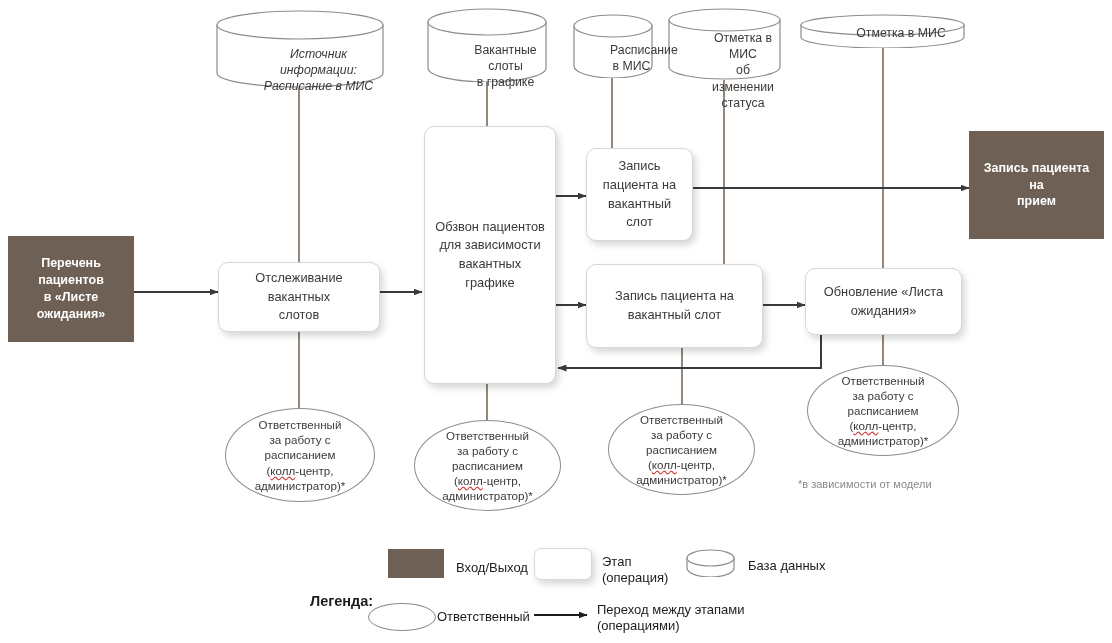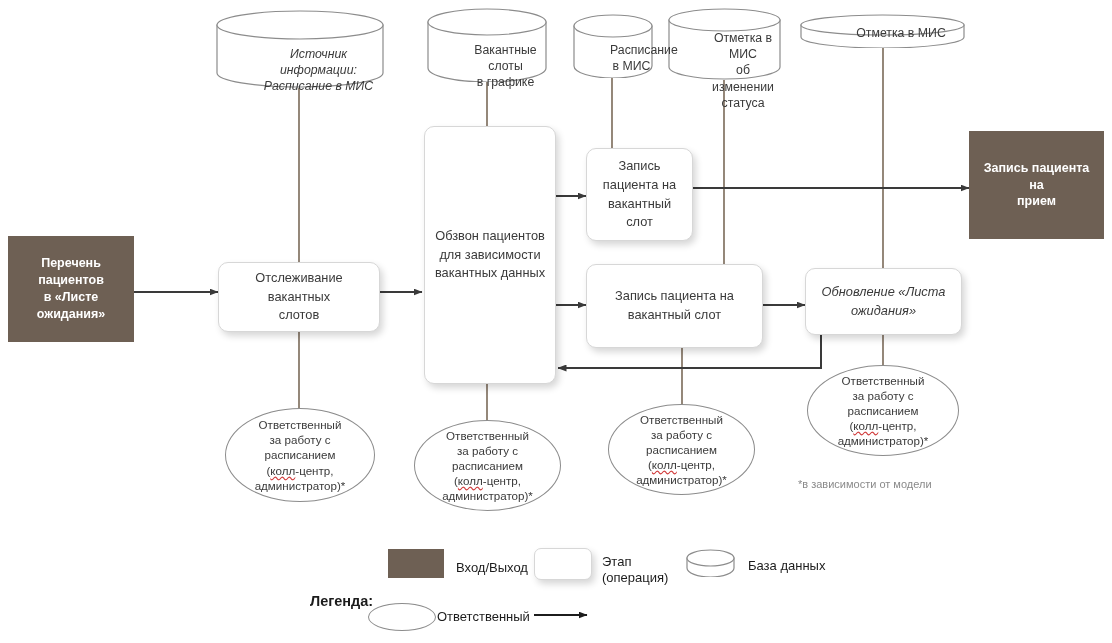--- a/index.html
+++ b/index.html
@@ -247,40 +247,40 @@
     <div>
       <div>Отслеживание вакантных</div>
       <div>слотов</div>
     </div>
   </div>
 
   <div class="node process" style="left:424px; top:126px; width:132px; height:258px;">
     <div>
       <div>Обзвон пациентов</div>
       <div>для зависимости</div>
-      <div>вакантных данных</div>
+      <div>вакантных графике</div>
     </div>
   </div>
 
   <div class="node process" style="left:586px; top:148px; width:107px; height:93px;">
     <div>
       <div>Запись</div>
       <div>пациента на</div>
       <div>вакантный слот</div>
     </div>
   </div>
 
   <div class="node process" style="left:586px; top:264px; width:177px; height:84px;">
     <div>
       <div>Запись пациента на</div>
       <div>вакантный слот</div>
     </div>
   </div>
 
-  <div class="node process" style="left:805px; top:268px; width:157px; height:67px;font-style:italic;">
+  <div class="node process" style="left:805px; top:268px; width:157px; height:67px;">
     <div>
       <div>Обновление «Листа</div>
       <div>ожидания»</div>
     </div>
   </div>
 
   <div class="ellipse" style="left:225px; top:408px; width:150px; height:94px;">
     <div class="etext">
       <div>Ответственный</div>
       <div>за работу с</div>
@@ -346,15 +346,19 @@
     <div class="legend-text" style="left:437px; top:609px;">Ответственный</div>
 
     <svg class="legend-arrow" style="left:534px; top:607px; width:54px; height:16px;" viewBox="0 0 54 16">
       <defs>
         <marker id="legend-arrowhead" markerWidth="9" markerHeight="7" refX="8.5" refY="3.5" orient="auto" markerUnits="userSpaceOnUse">
           <polygon points="0 0, 9 3.5, 0 7" fill="#1c1c1c"></polygon>
         </marker>
       </defs>
       <line x1="0" y1="8" x2="53" y2="8" stroke="#1c1c1c" stroke-width="2.2" marker-end="url(#legend-arrowhead)"></line>
     </svg>
+    <div class="legend-text" style="left:597px; top:602px;">
+      <div>Переход между этапами</div>
+      <div>(операциями)</div>
+    </div>
   </div>
 
 </div>
 
 </body></html>

